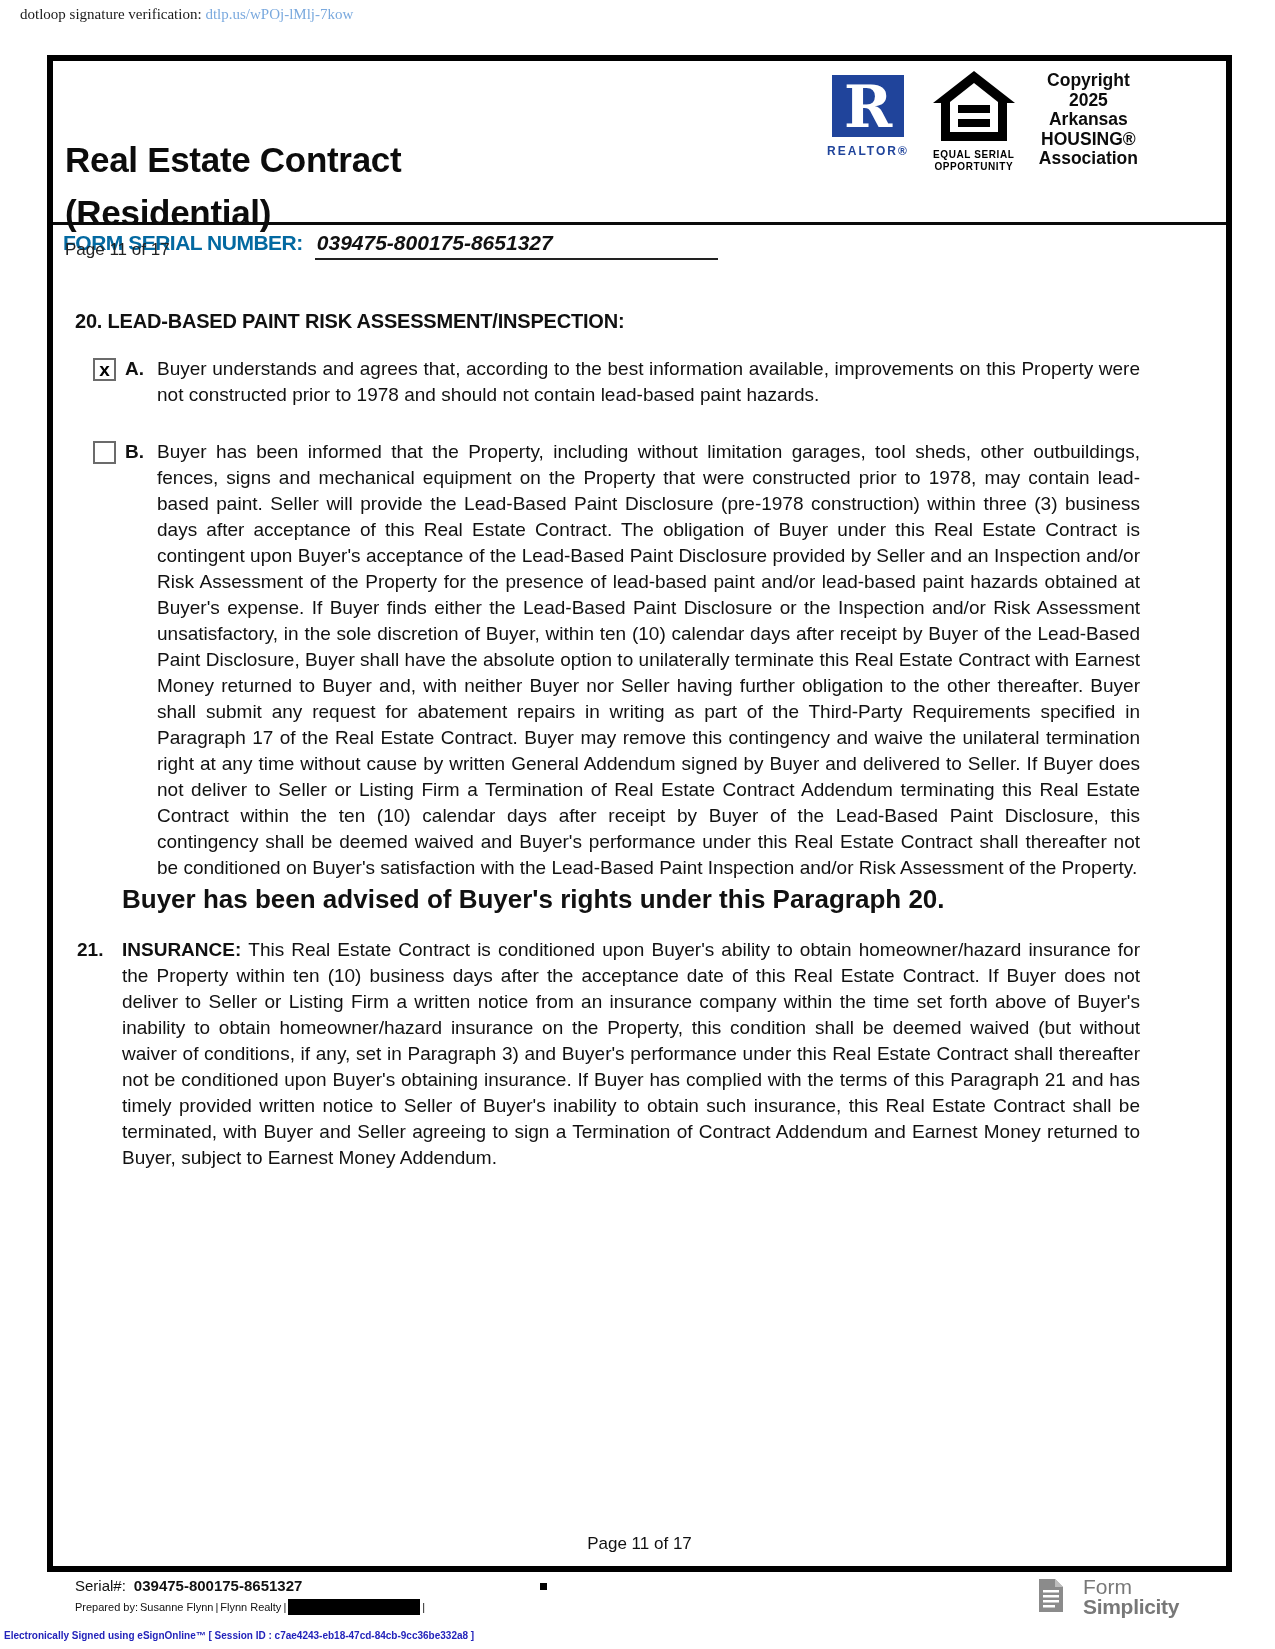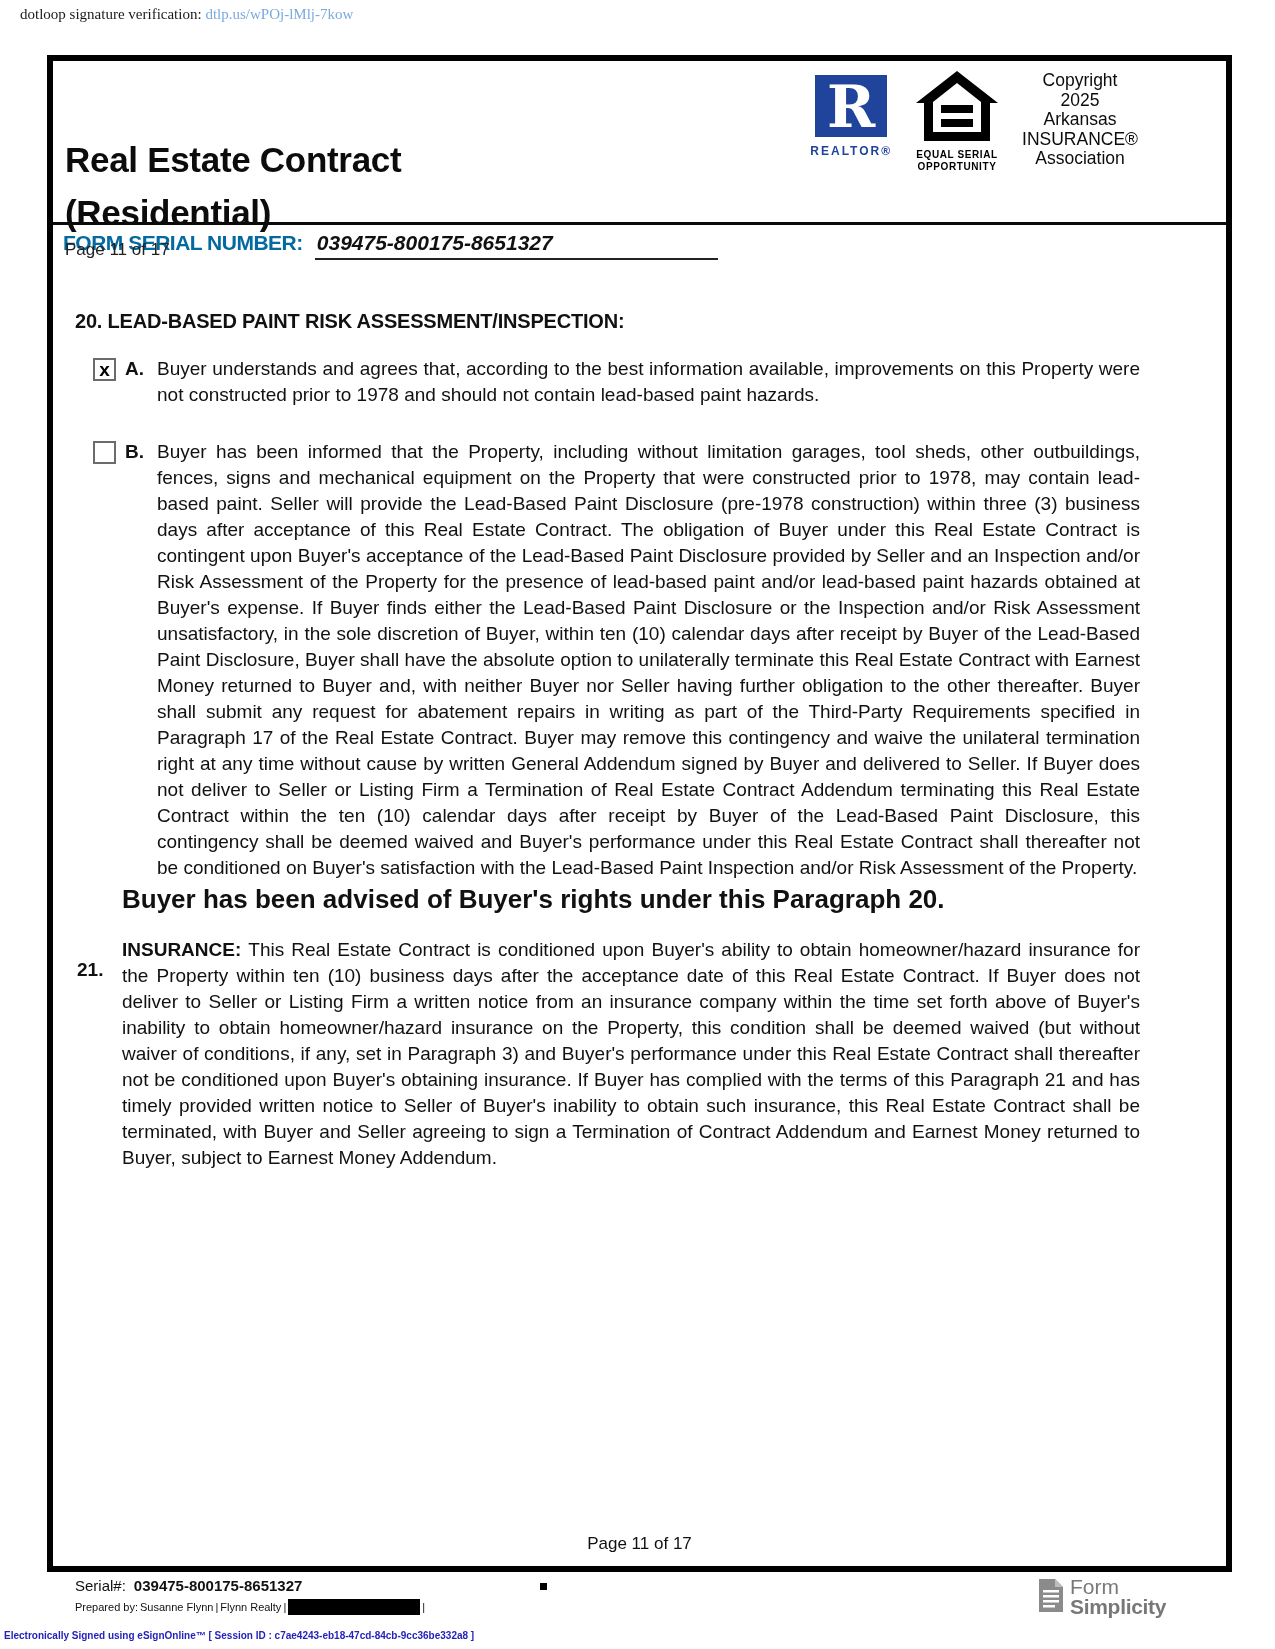--- a/index.html
+++ b/index.html
@@ -16,21 +16,21 @@
   .doc-header { position:relative; height:164px; border-bottom:3px solid #0a0a0a; }
   .title-block { position:absolute; left:12px; top:24px;margin-top:48px; }
   .doc-title { font-size:35px; font-weight:bold; color:#0c0c0c; line-height:53px; letter-spacing:-0.3px; }
   .page-label-top { font-size:17px; color:#222; margin-top:1px; }
 
   .logos { position:absolute; top:8px; right:88px; display:flex; gap:20px; align-items:flex-start; }
   .realtor-block { text-align:center; margin-top:6px; }
   .realtor-text { color:#20449b; font-size:12px; letter-spacing:2px; margin-top:3px; font-weight:bold; }
   .eh-block { text-align:center; }
   .eh-text { font-size:10px; font-weight:bold; letter-spacing:0.6px; line-height:12px; color:#000; }
-  .copyright-block { font-size:17.5px; font-weight:normal; line-height:19.5px; text-align:center; color:#0c0c0c; padding-top:2px; }
+  .copyright-block { font-size:17.5px; font-weight:bold; line-height:19.5px; text-align:center; color:#0c0c0c; padding-top:2px; }
 
   .serial-row { display:flex; align-items:flex-start; padding:6px 0 12px 10px; }
   .serial-label { color:#0369a1; font-weight:bold; font-size:21px; letter-spacing:-0.5px; white-space:nowrap; }
   .serial-value-wrap { margin-left:12px; border-bottom:2.5px solid #222; padding:0 165px 3px 2px; }
   .serial-value { font-size:21px; font-weight:bold; font-style:italic; color:#111; white-space:nowrap; }
 
   .doc-body { padding:10px 86px 0 22px; font-size:19px; line-height:26px; color:#111; }
   .sec20-heading { font-size:20px; font-weight:bold; margin-top:26px; letter-spacing:-0.2px; }
 
   .item { display:flex; }
@@ -38,34 +38,34 @@
   .item-b { margin-top:31px; }
   .cb { flex:none; width:23px; height:23px; border:2px solid #6b6b6b; margin-left:18px; margin-top:2px;
         display:flex; align-items:center; justify-content:center; font-weight:bold; font-size:19px; color:#000;
         background:#fff; cursor:pointer; }
   .item-letter { flex:none; width:41px; padding-left:9px; font-weight:bold; }
   .item-text { flex:1; text-align:justify; }
 
   .advisory { font-weight:bold; font-size:26px; margin:5px 0 0 47px; }
 
   .sec21 { display:flex; margin-top:25px; }
-  .sec21-num { flex:none; width:47px; padding-left:2px; font-weight:bold;margin-top:20px; }
+  .sec21-num { flex:none; width:47px; padding-left:2px; font-weight:bold; }
   .sec21-body { flex:1; text-align:justify; }
   .sec21-label { font-weight:bold; margin-right:7px; }
 
   .doc-page-footer { position:absolute; left:0; right:0; bottom:12px; text-align:center; font-size:17px; color:#111; }
 
   
   .serial-line { position:absolute; left:75px; top:1577px; font-size:15px; color:#111; }
   .serial-line .bold { font-weight:bold; margin-left:8px; }
   .bullet-marker { position:absolute; left:540px; top:1583px; width:7px; height:7px; background:#000; }
   .prepared-line { position:absolute; left:75px; top:1599px; font-size:11px; color:#111; display:flex; align-items:center; gap:2px; }
   .redacted-bar { display:inline-block; width:132px; height:16px; background:#000; }
 
-  .fs-logo { position:absolute; left:1037px; top:1577px; display:flex; gap:5px; align-items:flex-start; }
+  .fs-logo { position:absolute; left:1037px; top:1577px; display:flex; gap:18px; align-items:flex-start; }
   .fs-text { color:#787878; font-size:21px; line-height:20px; }
   .fs-text .l2 { font-weight:bold; letter-spacing:-0.3px; }
 
   .esign-line { position:absolute; left:4px; top:1630px; color:#2323bb; font-size:10px; font-weight:bold; }
 </style>
 </head>
 <body>
 
 <div class="page">
 
@@ -104,21 +104,21 @@
           <div class="eh-text">
             <div>EQUAL SERIAL</div>
             <div>OPPORTUNITY</div>
           </div>
         </div>
 
         <div class="copyright-block">
           <div>Copyright</div>
           <div>2025</div>
           <div>Arkansas</div>
-          <div>INSURANCE®</div>
+          <div>HOUSING®</div>
           <div>Association</div>
         </div>
       </div>
     </div>
 
     <div class="serial-row">
       <span class="serial-label">FORM SERIAL NUMBER:</span>
       <span class="serial-value-wrap">
         <span class="serial-value">039475-800175-8651327</span>
       </span>

